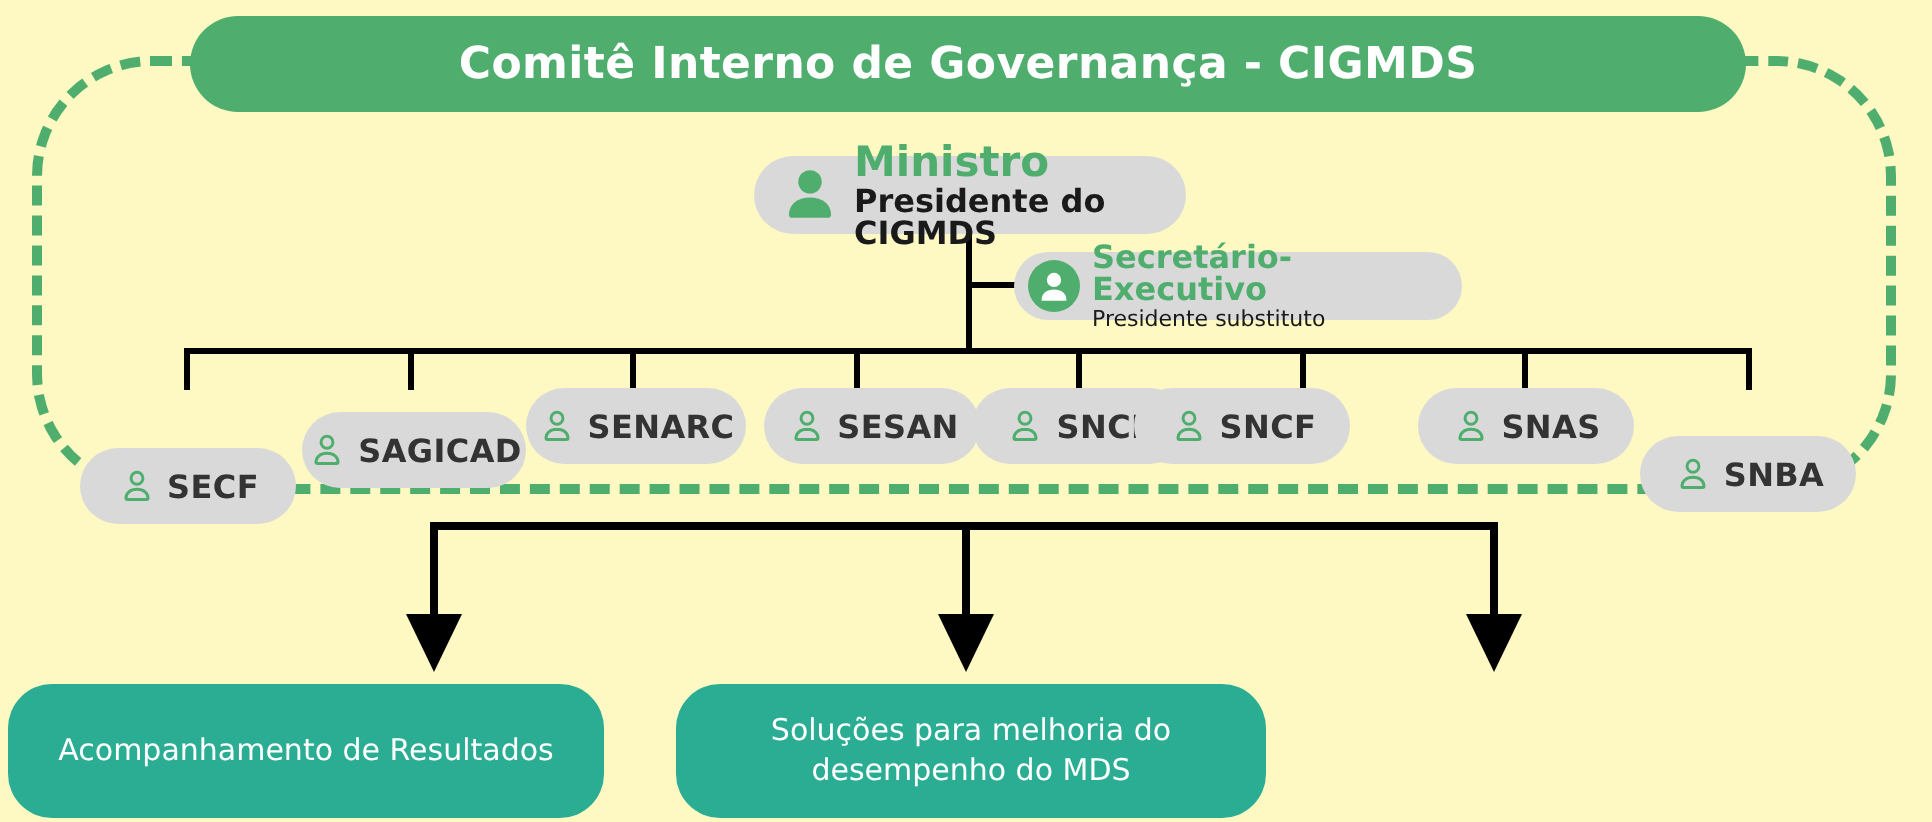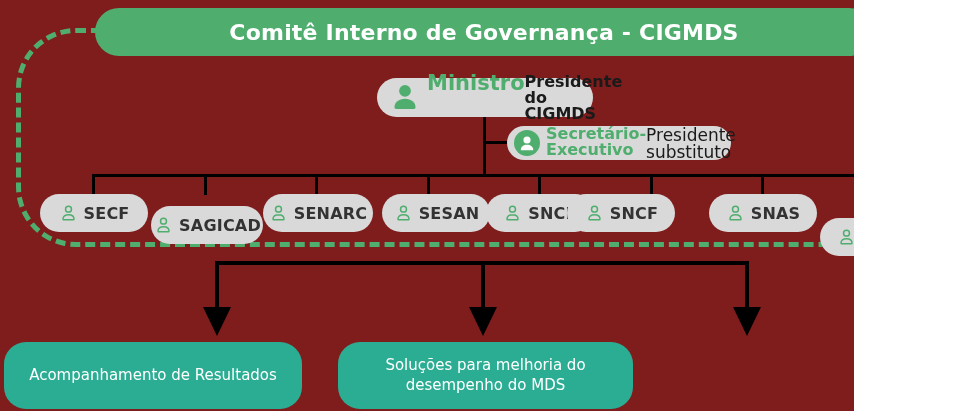--- a/index.html
+++ b/index.html
@@ -1,17 +1,17 @@
 <!DOCTYPE html>
 <html><head>
 <meta charset="utf-8">
 <style>
   html,body{margin:0;padding:0;background:#ffffff;}
   .stage{
-    position:relative;width:854px;height:411px;background:#7f1d1d;overflow:hidden;
+    position:relative;width:966px;height:411px;background:#fef9c3;overflow:hidden;
     font-family:"DejaVu Sans","Liberation Sans",sans-serif;
   }
   
   .dashed-frame{
     position:absolute;left:16px;top:28px;width:922px;height:209px;
     border:5px dashed #4fae6e;border-radius:60px;z-index:1;
   }
   
   .banner{
     position:absolute;left:95px;top:8px;width:778px;height:48px;
@@ -21,32 +21,32 @@
   .banner span{color:#ffffff;font-weight:700;font-size:22px;letter-spacing:.2px;}
   
   .line{position:absolute;background:#000;z-index:2;}
   
   .pill-big{
     position:absolute;left:377px;top:78px;width:216px;height:39px;
     background:#d9d9d9;border-radius:20px;z-index:4;
     display:flex;align-items:center;padding-left:12px;box-sizing:border-box;
   }
   .pill-big .icn{width:32px;height:32px;flex:0 0 auto;margin-right:6px;}
-  .tstack{display:flex;flex-direction:row;line-height:1;}
+  .tstack{display:flex;flex-direction:column;line-height:1;}
   .tstack .t1{color:#4fae6e;font-weight:700;font-size:21px;}
   .tstack .t2{color:#1a1a1a;font-weight:700;font-size:16px;margin-top:1px;}
   
   .pill-mid{
     position:absolute;left:507px;top:126px;width:224px;height:34px;
     background:#d9d9d9;border-radius:17px;z-index:4;
     display:flex;align-items:center;padding-left:7px;box-sizing:border-box;
   }
   .pill-mid .icn{width:26px;height:26px;flex:0 0 auto;margin-right:6px;}
   .pill-mid .t1{color:#4fae6e;font-weight:700;font-size:16px;}
-  .pill-mid .t2{color:#1a1a1a;font-weight:400;font-size:17px;margin-top:1px;}
+  .pill-mid .t2{color:#1a1a1a;font-weight:400;font-size:11px;margin-top:1px;}
   
   .pill-sm{
     position:absolute;top:194px;height:38px;width:108px;
     background:#d9d9d9;border-radius:19px;z-index:4;
     display:flex;align-items:center;justify-content:center;gap:5px;
     box-sizing:border-box;
   }
   .pill-sm .icn{width:21px;height:21px;flex:0 0 auto;}
   .pill-sm span{color:#333333;font-weight:700;font-size:16px;letter-spacing:.2px;}
   
@@ -102,21 +102,21 @@
       <circle cx="12" cy="12" r="12" fill="#4fae6e"></circle>
       <circle cx="12" cy="9.2" r="3.3" fill="#ffffff"></circle>
       <path d="M12 13.6c-3.3 0-5.7 1.9-5.7 4.5v.7h11.4v-.7c0-2.6-2.4-4.5-5.7-4.5z" fill="#ffffff"></path>
     </svg>
     <div class="tstack">
       <span class="t1">Secretário-Executivo</span>
       <span class="t2">Presidente substituto</span>
     </div>
   </div>
 
-  <div class="pill-sm" style="left:39.5px;">
+  <div class="pill-sm" style="left:39.5px;margin-top:30px;">
     <svg class="icn" viewBox="0 0 24 24" fill="none" stroke="#4fae6e" stroke-width="1.7">
       <circle cx="12" cy="7" r="3.4"></circle>
         <path d="M12 13.3c-3.9 0-6.3 2.2-6.3 5 0 .5.4.9.9.9h10.8c.5 0 .9-.4.9-.9 0-2.8-2.4-5-6.3-5z"></path>
     </svg>
     <span>SECF</span>
   </div>
   <div class="pill-sm" style="left:151px;width:112px;margin-top:12px;">
     <svg class="icn" viewBox="0 0 24 24" fill="none" stroke="#4fae6e" stroke-width="1.7">
       <circle cx="12" cy="7" r="3.4"></circle>
         <path d="M12 13.3c-3.9 0-6.3 2.2-6.3 5 0 .5.4.9.9.9h10.8c.5 0 .9-.4.9-.9 0-2.8-2.4-5-6.3-5z"></path>

